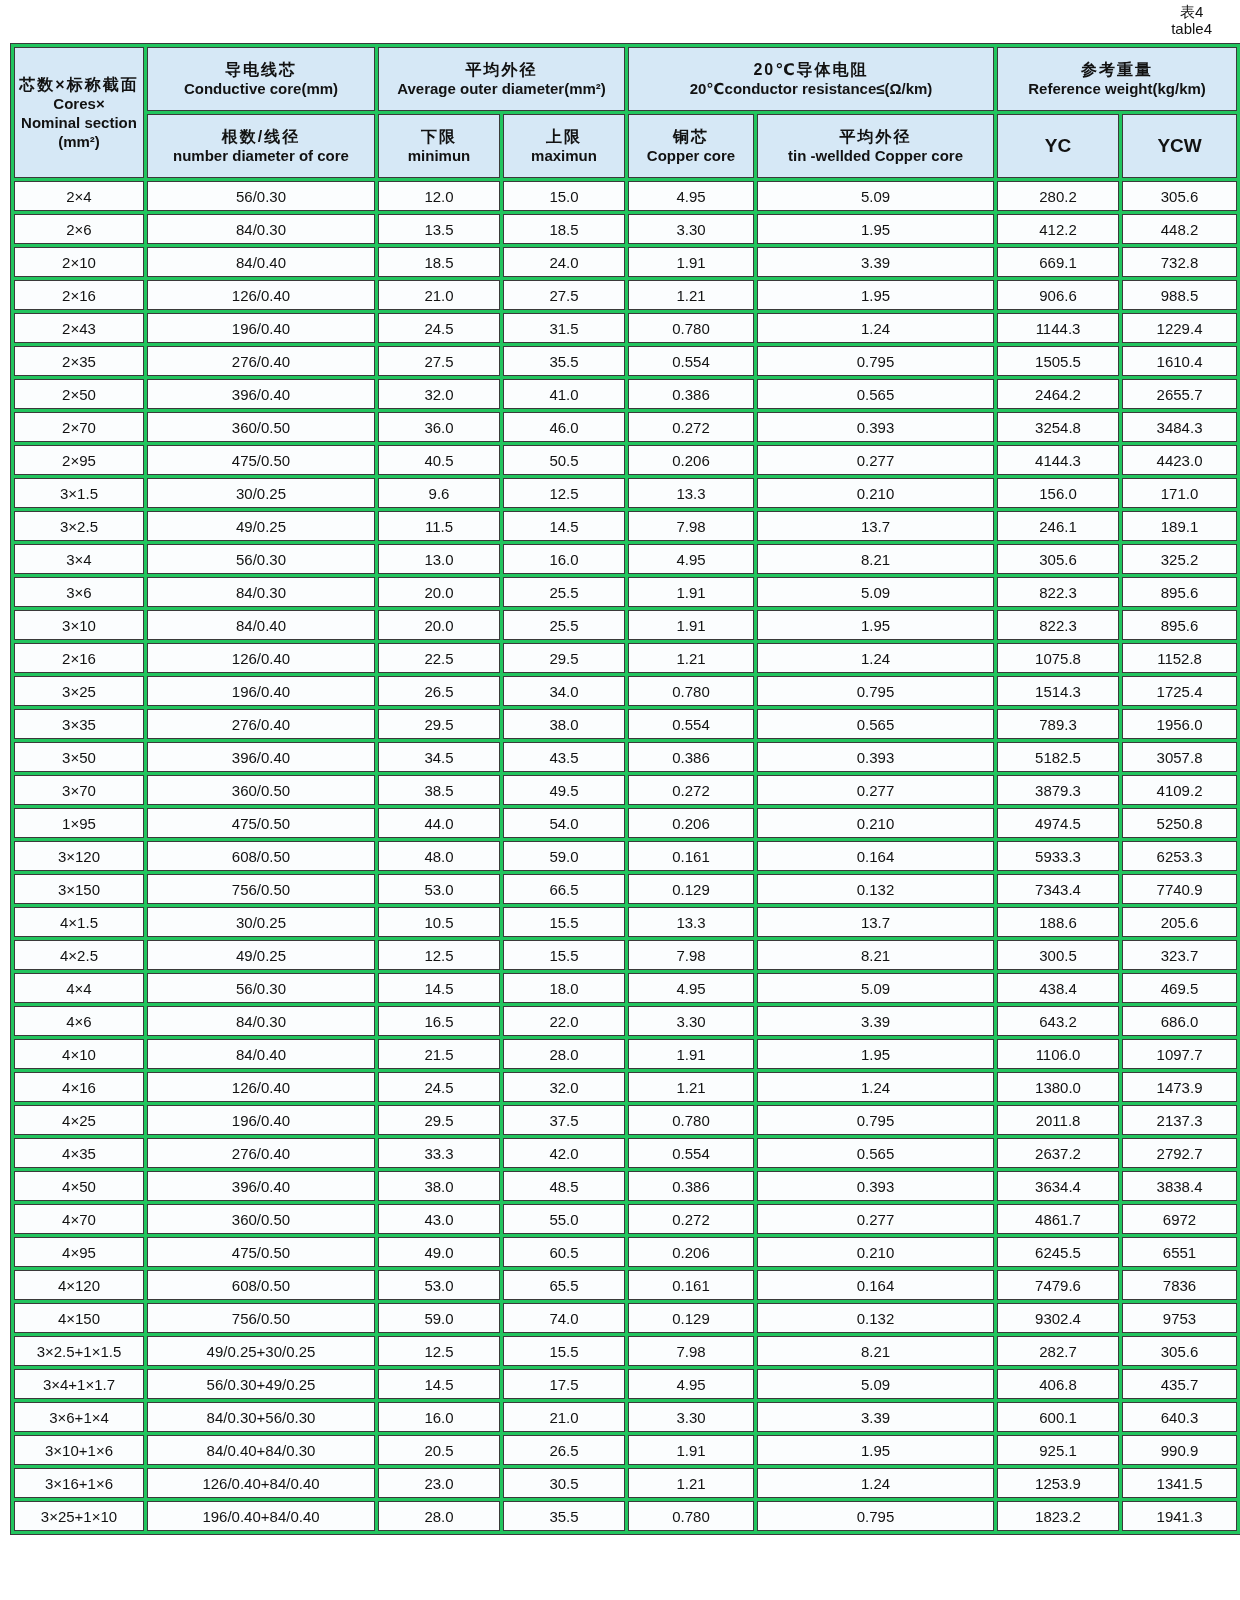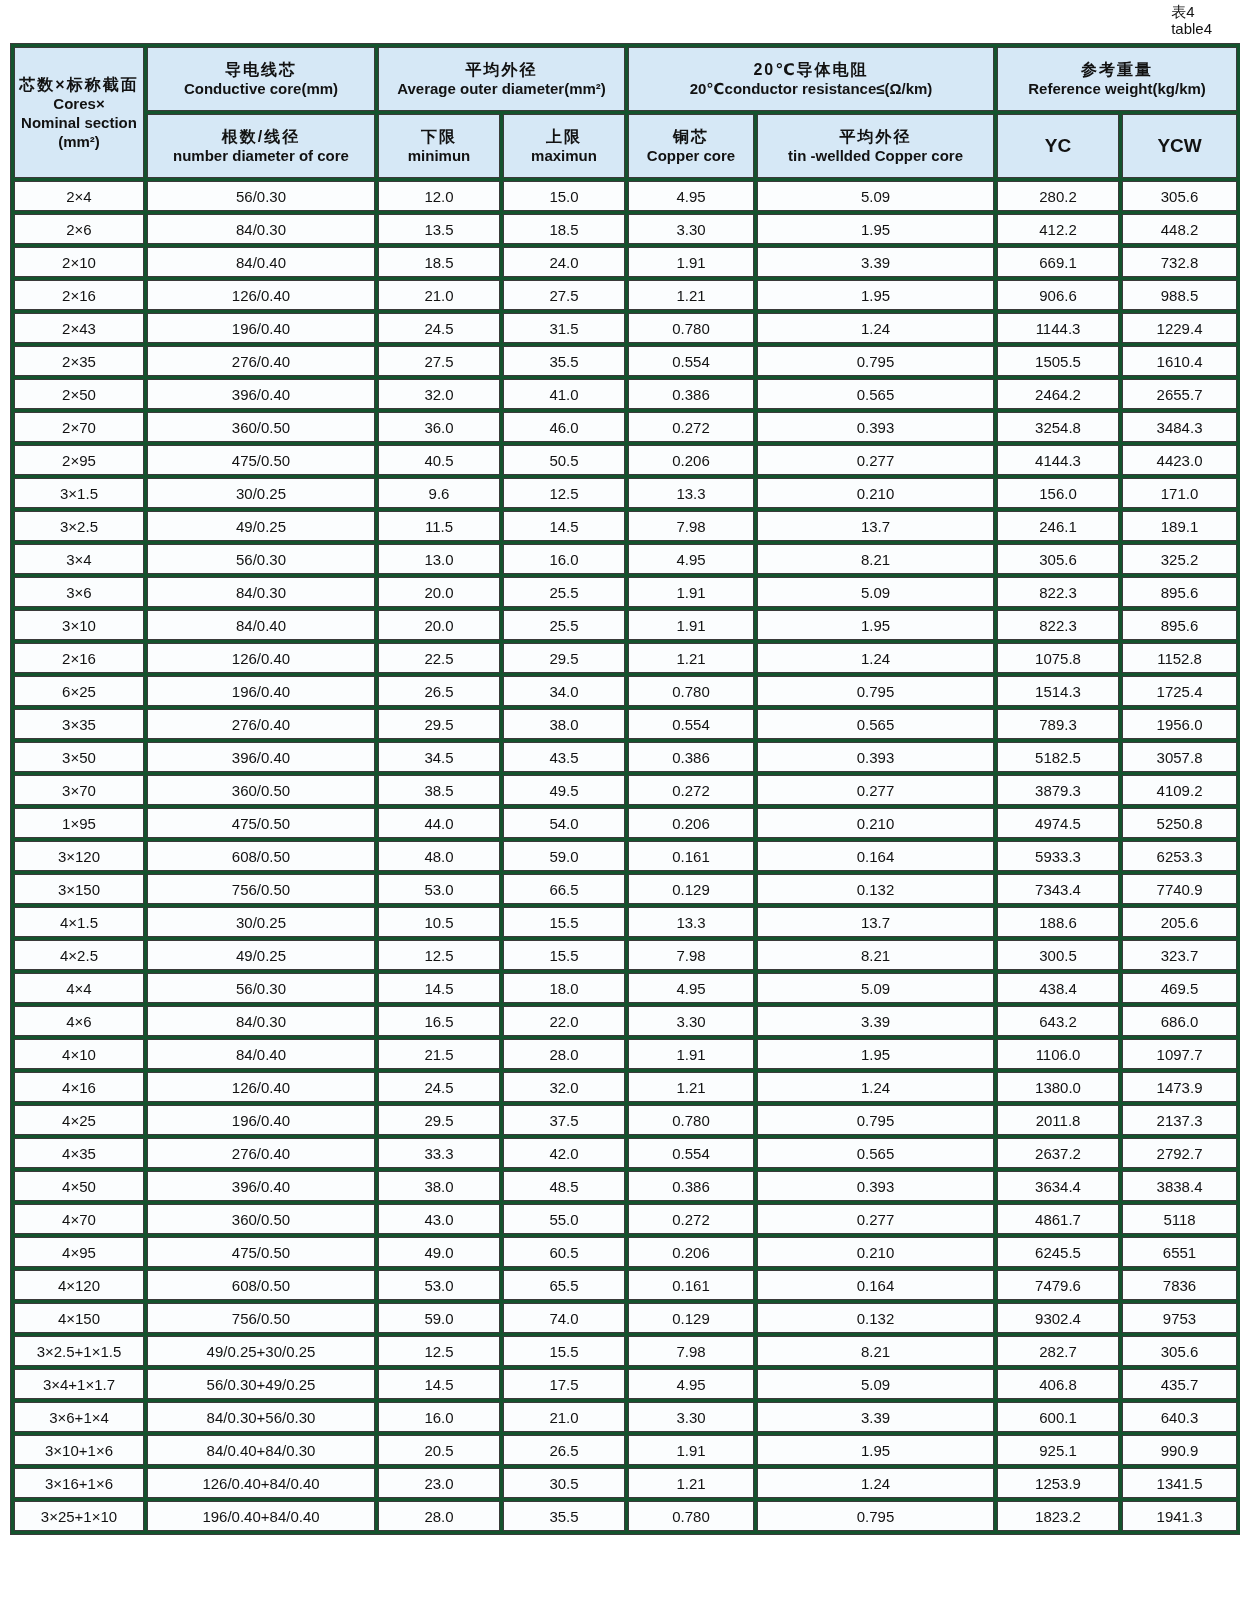--- a/index.html
+++ b/index.html
@@ -7,33 +7,33 @@
   body {
     width: 1240px; height: 1600px;
     background: #ffffff;
     font-family: "Liberation Sans", "DejaVu Sans", sans-serif;
     color: #121212;
     position: relative;
   }
   .caption {
     position: absolute;
     top: 3px; right: 28px;
-    text-align: left;
+    text-align: center;
     font-size: 15px;
     line-height: 1.15;
     color: #121212;
   }
   table.spec {
     position: absolute;
     left: 10px; top: 43px;
     width: 1202px;
     table-layout: fixed;
     border-collapse: separate;
     border-spacing: 3px;
-    background: #14532d;
+    background: #22c55e;
     border: 1px solid #3a3a3a;
   }
   th, td {
     border: 1px solid #3a3a3a;
     text-align: center;
     vertical-align: middle;
     padding: 0 2px;
     overflow: hidden;
   }
   th {
@@ -270,21 +270,21 @@
         <td>2×16</td>
         <td>126/0.40</td>
         <td>22.5</td>
         <td>29.5</td>
         <td>1.21</td>
         <td>1.24</td>
         <td>1075.8</td>
         <td>1152.8</td>
       </tr>
       <tr>
-        <td>6×25</td>
+        <td>3×25</td>
         <td>196/0.40</td>
         <td>26.5</td>
         <td>34.0</td>
         <td>0.780</td>
         <td>0.795</td>
         <td>1514.3</td>
         <td>1725.4</td>
       </tr>
       <tr>
         <td>3×35</td>
@@ -437,21 +437,21 @@
         <td>3838.4</td>
       </tr>
       <tr>
         <td>4×70</td>
         <td>360/0.50</td>
         <td>43.0</td>
         <td>55.0</td>
         <td>0.272</td>
         <td>0.277</td>
         <td>4861.7</td>
-        <td>5118</td>
+        <td>6972</td>
       </tr>
       <tr>
         <td>4×95</td>
         <td>475/0.50</td>
         <td>49.0</td>
         <td>60.5</td>
         <td>0.206</td>
         <td>0.210</td>
         <td>6245.5</td>
         <td>6551</td>

